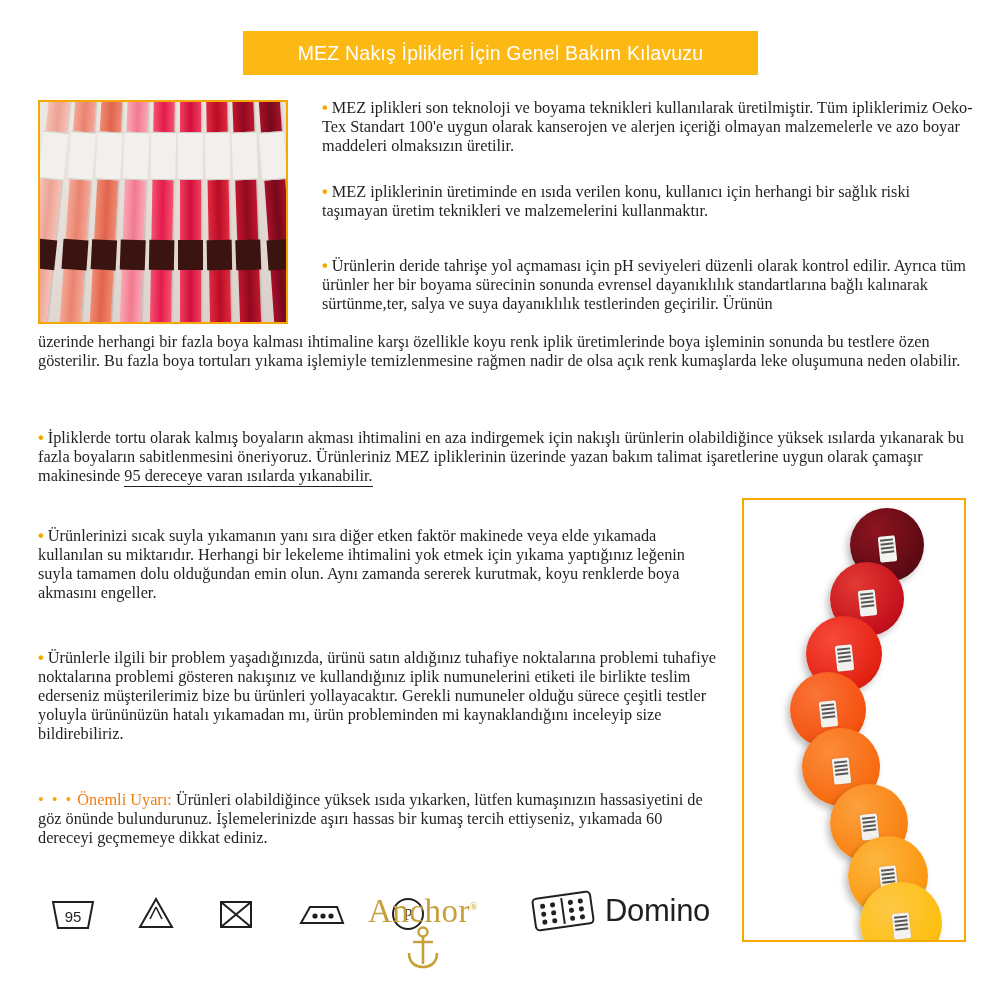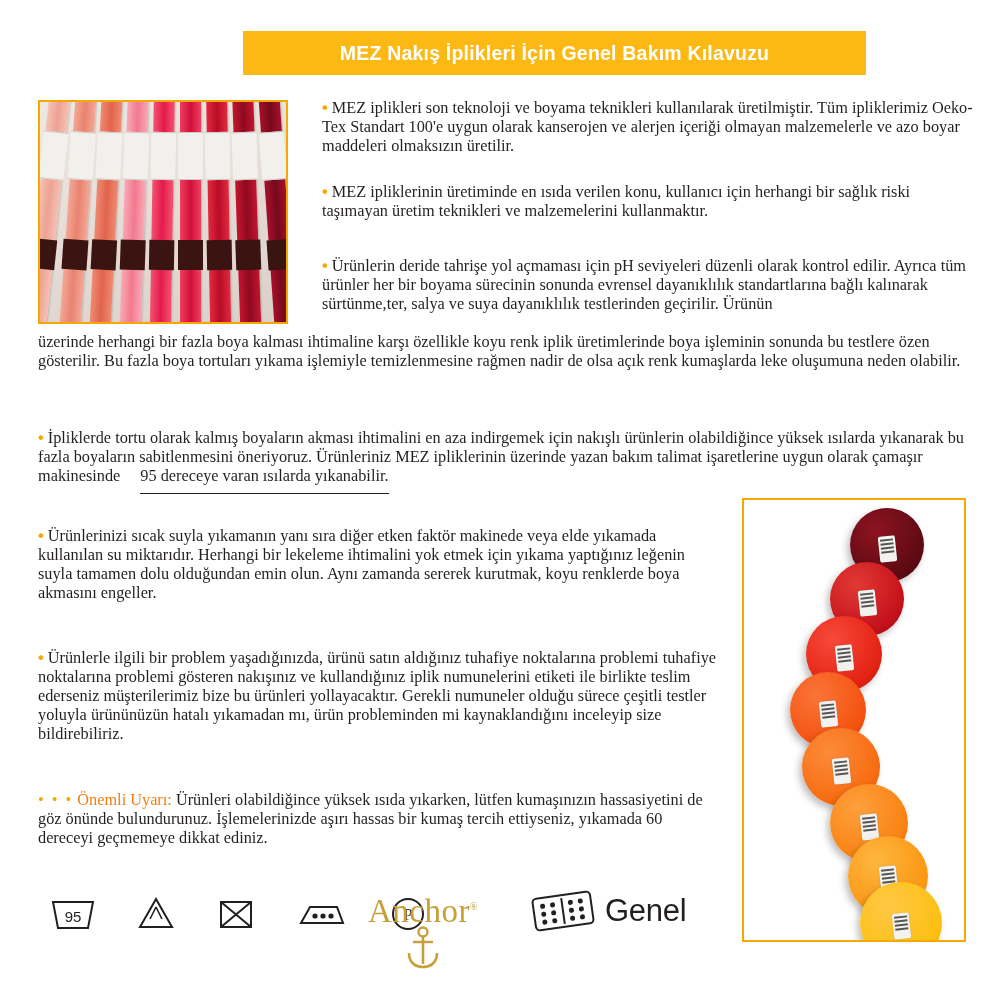--- a/index.html
+++ b/index.html
@@ -19,27 +19,26 @@
     position: absolute;
     left: 0; top: 0;
     width: 1000px;
     height: 1000px;
   }
   
   .title-banner {
     position: absolute;
     left: 243px;
     top: 31px;
-    width: 623px;
+    width: 515px;
     height: 44px;
     background: #fcb813;
     display: flex;
     align-items: center;
     justify-content: center;
-    font-weight: bold;
   }
   .title-banner span {
     color: #ffffff;
     font-size: 19.5px;
     font-family: "Liberation Sans", sans-serif;
     letter-spacing: 0.2px;
     white-space: nowrap;
   }
   
   .photo-left {
@@ -109,21 +108,21 @@
     font-family: "Liberation Sans", sans-serif;
   }
   .p1 { left: 322px; top: 98px;  width: 652px; }
   .p2 { left: 322px; top: 182px; width: 652px; }
   .p3 { left: 322px; top: 256px; width: 652px; }
   .p3b{ left: 38px;  top: 332px; width: 936px; }
   .p4 { left: 38px;  top: 428px; width: 936px; }
   .p5 { left: 38px;  top: 526px; width: 680px; }
   .p6 { left: 38px;  top: 648px; width: 680px; }
   .p7 { left: 38px;  top: 790px; width: 680px; }
-  .underline { border-bottom: 1.5px solid #231f20; padding-bottom: 8px; margin-left: 16px; }
+  .underline { border-bottom: 1.5px solid #231f20; padding-bottom: 1px; }
   .warn-label { color: #f07f13; }
   .warn-dots { color: #f5a800; letter-spacing: 2px; }
 
   
   .symbols {
     position: absolute;
     left: 50px;
     top: 893px;
     display: flex;
     align-items: center;
@@ -389,16 +388,16 @@
       <span class="dot" style="left:16px; top:5px;"></span>
       <span class="dot" style="left:16px; top:13px;"></span>
       <span class="dot" style="left:16px; top:21px;"></span>
       <span class="dot" style="left:34px; top:5px;"></span>
       <span class="dot" style="left:34px; top:13px;"></span>
       <span class="dot" style="left:34px; top:21px;"></span>
       <span class="dot" style="left:44px; top:5px;"></span>
       <span class="dot" style="left:44px; top:13px;"></span>
       <span class="dot" style="left:44px; top:21px;"></span>
     </div>
-    <div class="domino-word">Genel</div>
+    <div class="domino-word">Domino</div>
   </div>
 
 </div>
 
 </body></html>

